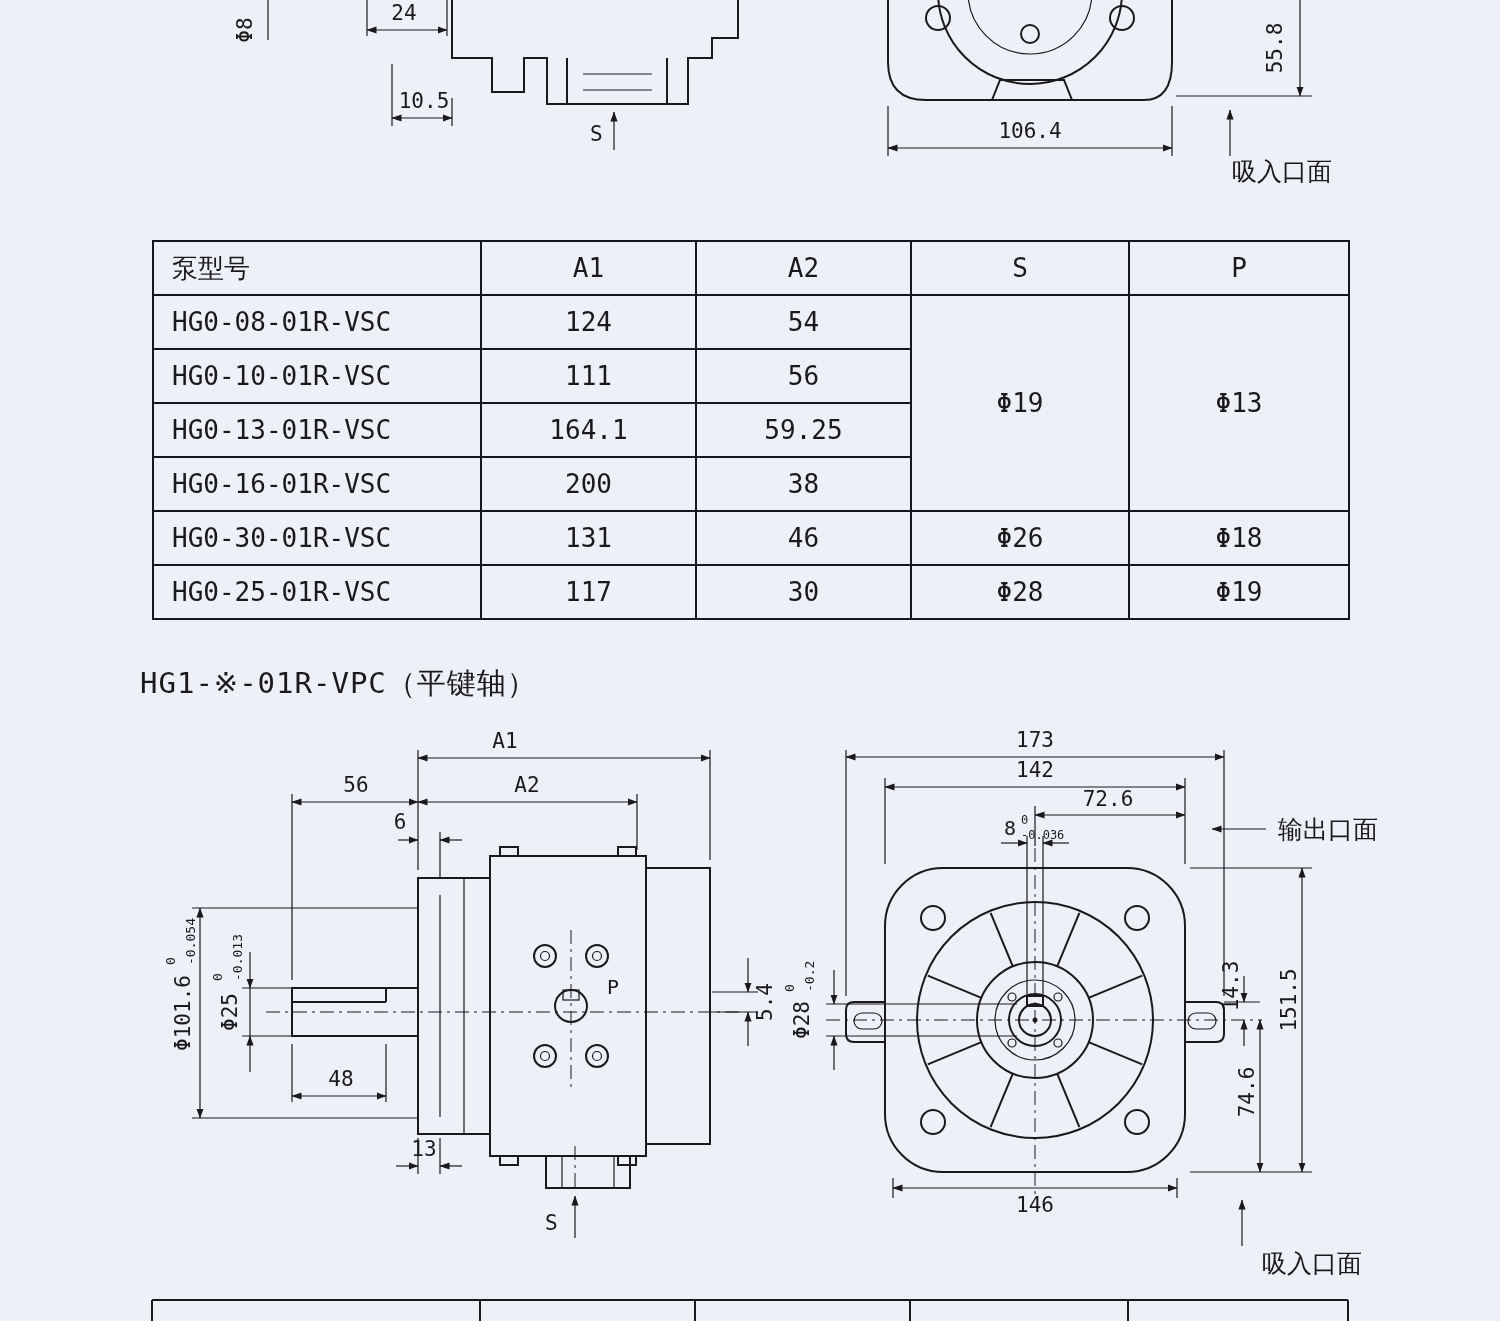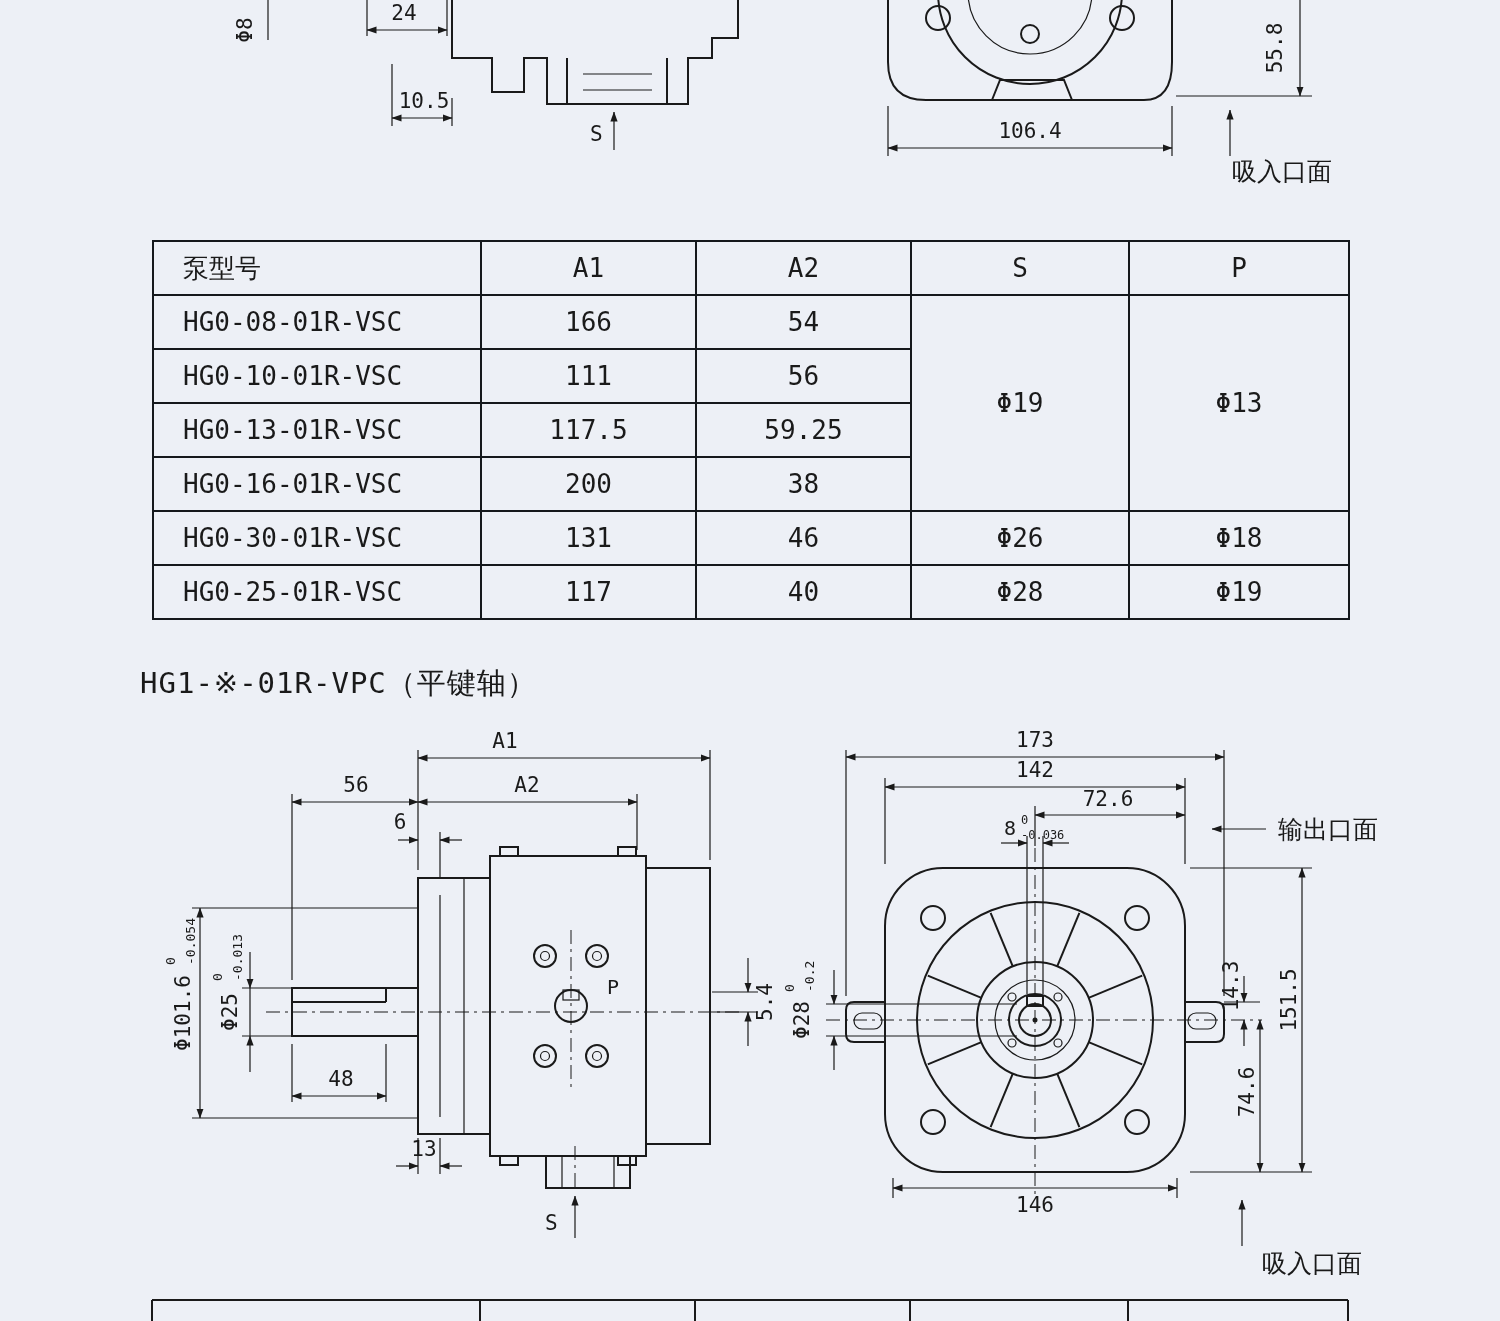--- a/index.html
+++ b/index.html
@@ -8,21 +8,21 @@
   .drawing-svg{position:absolute;left:0;top:0;width:1500px;height:1321px;}
   .drawing-svg text{fill:#1a1a1a;font-family:"DejaVu Sans Mono","DejaVu Sans",sans-serif;}
   .drawing-svg .cjk{font-family:"DejaVu Sans","Liberation Sans",sans-serif;}
   .ol{fill:none;stroke:#1a1a1a;stroke-width:2;}
   .thin{fill:none;stroke:#1a1a1a;stroke-width:1.2;}
   .cl{fill:none;stroke:#1a1a1a;stroke-width:1;stroke-dasharray:14 5 3 5;}
   .spec-table{position:absolute;left:152px;top:240px;width:1196px;border-collapse:collapse;
               table-layout:fixed;font-size:26px;}
   .spec-table th,.spec-table td{border:2px solid #15181c;height:52px;text-align:center;
               font-weight:normal;padding:0;line-height:1;}
-  .spec-table .model{text-align:left;padding-left:29px;}
+  .spec-table .model{text-align:left;padding-left:18px;}
   .cjkhtml{font-family:"DejaVu Sans","Liberation Sans",sans-serif;}
   .section-title{position:absolute;left:140px;top:664px;font-size:29px;letter-spacing:1px;}
 </style>
 </head>
 <body>
 
 <div class="canvas">
 
   <svg class="drawing-svg" viewBox="0 0 1500 1321">
     <defs>
@@ -312,51 +312,51 @@
         <th class="model cjkhtml">泵型号</th>
         <th>A1</th>
         <th>A2</th>
         <th>S</th>
         <th>P</th>
       </tr>
     </thead>
     <tbody>
       <tr>
         <td class="model">HG0-08-01R-VSC</td>
-        <td>166</td>
+        <td>124</td>
         <td>54</td>
         <td rowspan="4">Φ19</td>
         <td rowspan="4">Φ13</td>
       </tr>
       <tr>
         <td class="model">HG0-10-01R-VSC</td>
         <td>111</td>
         <td>56</td>
       </tr>
       <tr>
         <td class="model">HG0-13-01R-VSC</td>
-        <td>117.5</td>
+        <td>164.1</td>
         <td>59.25</td>
       </tr>
       <tr>
         <td class="model">HG0-16-01R-VSC</td>
         <td>200</td>
         <td>38</td>
       </tr>
       <tr>
         <td class="model">HG0-30-01R-VSC</td>
         <td>131</td>
         <td>46</td>
         <td>Φ26</td>
         <td>Φ18</td>
       </tr>
       <tr>
         <td class="model">HG0-25-01R-VSC</td>
         <td>117</td>
-        <td>40</td>
+        <td>30</td>
         <td>Φ28</td>
         <td>Φ19</td>
       </tr>
     </tbody>
   </table>
 
   <div class="section-title">HG1-※-01R-VPC（平键轴）</div>
 
 </div>
 

